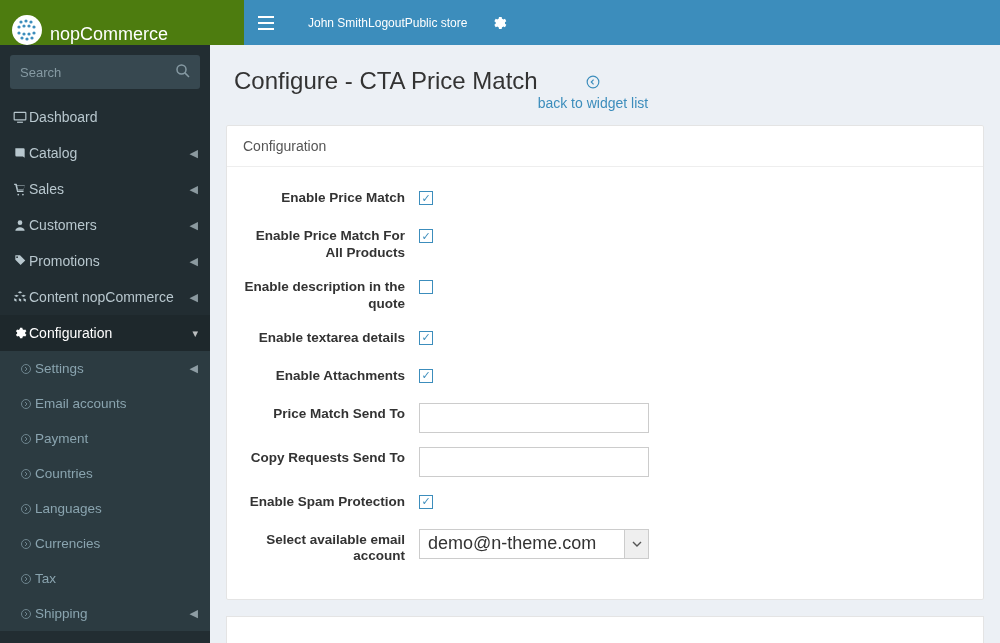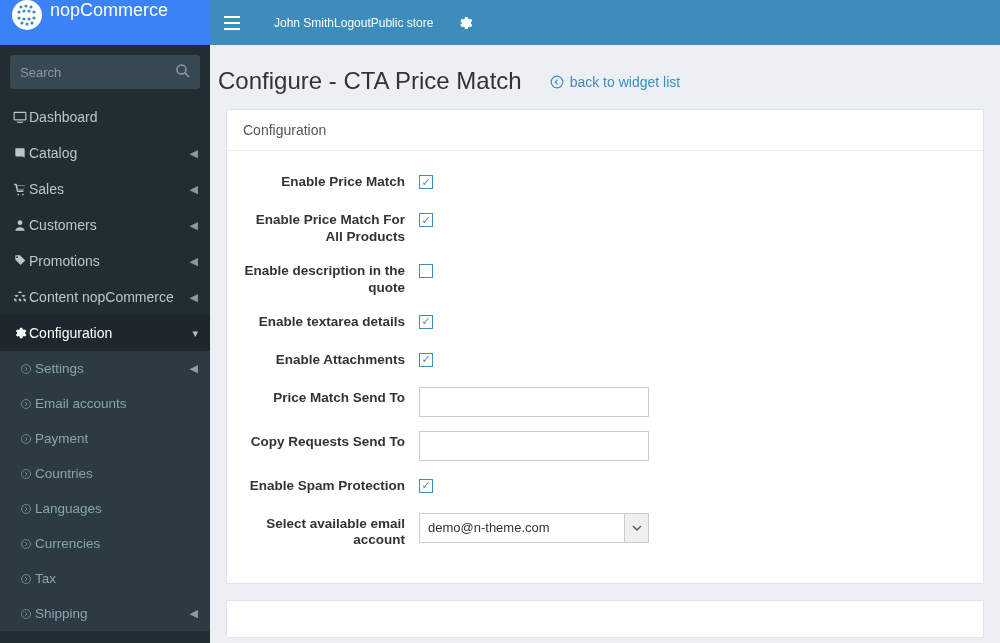--- a/index.html
+++ b/index.html
@@ -1,20 +1,20 @@
 <!DOCTYPE html>
 <html><head>
 <meta charset="utf-8">
 <style>
   * { box-sizing: border-box; margin: 0; padding: 0; }
   body { font-family: -apple-system, BlinkMacSystemFont, "Segoe UI", Helvetica, Arial, sans-serif; font-size: 14px; color: #333; background: #ecf0f5; width: 1000px; height: 643px; overflow: hidden; }
 
   
   .topbar { height: 45px; background: #3c8dbc; display: flex; align-items: center; color: #fff; }
-  .logo { width: 210px; height: 45px; background: #3b82f6; display: flex; align-items: flex-start; padding-left: 12px; font-size: 18px; font-weight: 300; gap: 8px; }
+  .logo { width: 244px; height: 45px; background: #4d7c0f; display: flex; align-items: flex-end; padding-left: 12px; font-size: 18px; font-weight: 300; gap: 8px; }
   .logo-mark { width: 30px; height: 30px; border-radius: 50%; background: #fff; position: relative; overflow: hidden; flex: 0 0 30px; }
   .logo-mark svg { position: absolute; inset: 0; }
   .hamburger { width: 44px; height: 45px; display:flex; align-items:center; justify-content:center; cursor:pointer; }
   .top-links { display:flex; padding-left: 20px; font-size: 12px; }
   .top-links span { cursor: pointer; }
   .gear-top { margin-left: 24px; cursor:pointer; display:flex; }
 
   
   .shell { display:flex; height: calc(643px - 45px); }
   .sidebar { width: 210px; background: #222d32; color: #b8c7ce; overflow-y: auto; scrollbar-width: none; }
@@ -30,36 +30,36 @@
   .nav li .chev { position:absolute; right:12px; color:#b8c7ce; opacity:.7; font-size:11px;}
   .nav li.active { background:#1e282c; color:#fff; }
   .nav li.active .chev{color:#fff;}
   .nav li.sub { padding-left: 18px; font-size: 13.5px; color:#8aa4af; background:#2c3b41; }
   .nav li.sub svg { opacity:.7; }
 
   .icon-slot{width:16px; display:flex; justify-content:center;}
 
   
   .content { flex:1; overflow-y:auto; }
-  .page-header { padding: 22px 8px 14px; display:flex; align-items:baseline; gap: 28px; }
+  .page-header { padding: 22px 24px 14px; display:flex; align-items:baseline; gap: 0; }
   .page-title { font-size: 24px; font-weight: 400; color:#333; }
-  .back-link { color:#3c8dbc; font-size: 14px; cursor:pointer; display:inline-flex; align-items:center; gap:6px; }
+  .back-link { color:#3c8dbc; font-size: 14px; cursor:pointer; display:inline-flex; align-items:center; gap:6px;flex-direction:column; }
 
   .panel { background:#fff; margin: 0 16px 16px; border:1px solid #e4e4e4; border-radius:2px; }
   .panel-hdr { padding: 12px 16px; border-bottom:1px solid #eee; font-size:14px; color:#555; }
   .panel-body { padding: 20px 12px 20px; }
 
   .form-row { display:flex; align-items:flex-start; margin-bottom: 14px; min-height: 24px; }
   .form-label { width: 180px; text-align:right; font-weight:700; font-size:13.5px; color:#333; padding-right: 14px; line-height:1.25; padding-top:3px;}
   .form-ctl { flex: 0 0 auto; }
   .cb { width:14px; height:14px; border:1px solid #3c8dbc; display:inline-flex; align-items:center; justify-content:center; margin-top:4px; cursor:pointer; }
   .cb.checked::after{ content:"✓"; font-size:11px; line-height:1; color:#3c8dbc; }
   .txt { width: 230px; height: 30px; border:1px solid #ccc; padding: 4px 8px; font-size:13px; }
   .sel-wrap { display:flex; }
-  .sel { width: 206px; height: 30px; border:1px solid #ccc; padding: 4px 8px; font-size:13px; background:#fff; display:flex; align-items:center; }
+  .sel { width: 206px; height: 30px; border:1px solid #ccc; padding: 4px 8px; font-size:18px; background:#fff; display:flex; align-items:center; }
   .sel-btn { width:24px; height:30px; border:1px solid #ccc; border-left:none; background:#efefef; display:flex; align-items:center; justify-content:center; }
 
   .save-panel { background:#fff; margin: 0 16px; border:1px solid #e4e4e4; padding: 18px 24px 18px 204px; }
 </style>
 </head>
 <body>
 
 <div class="topbar">
   <div class="logo">
     <span class="logo-mark">

